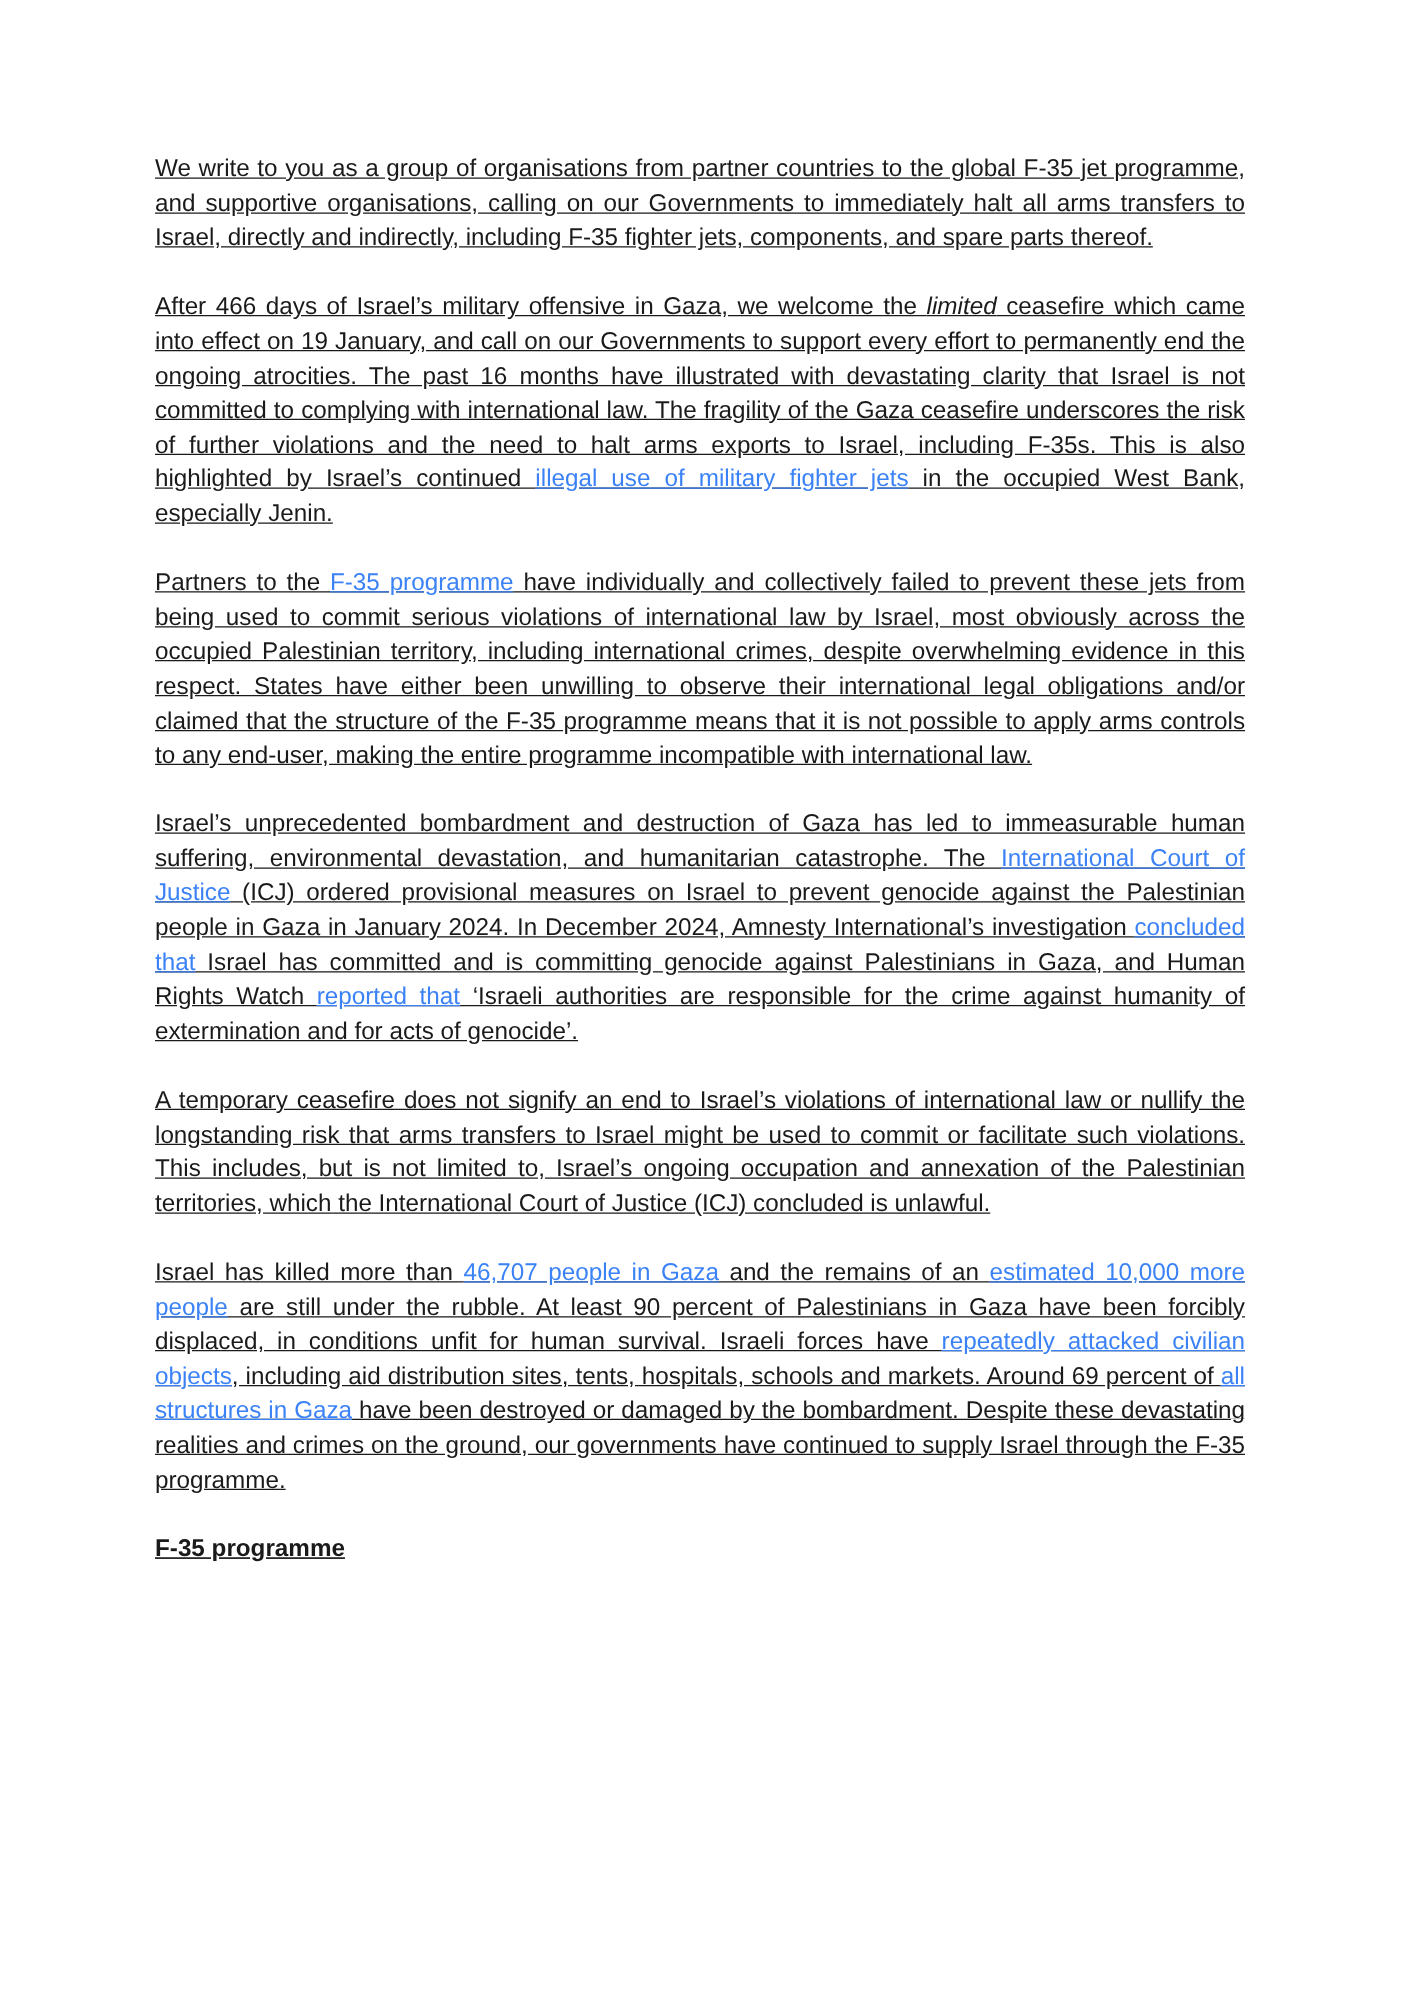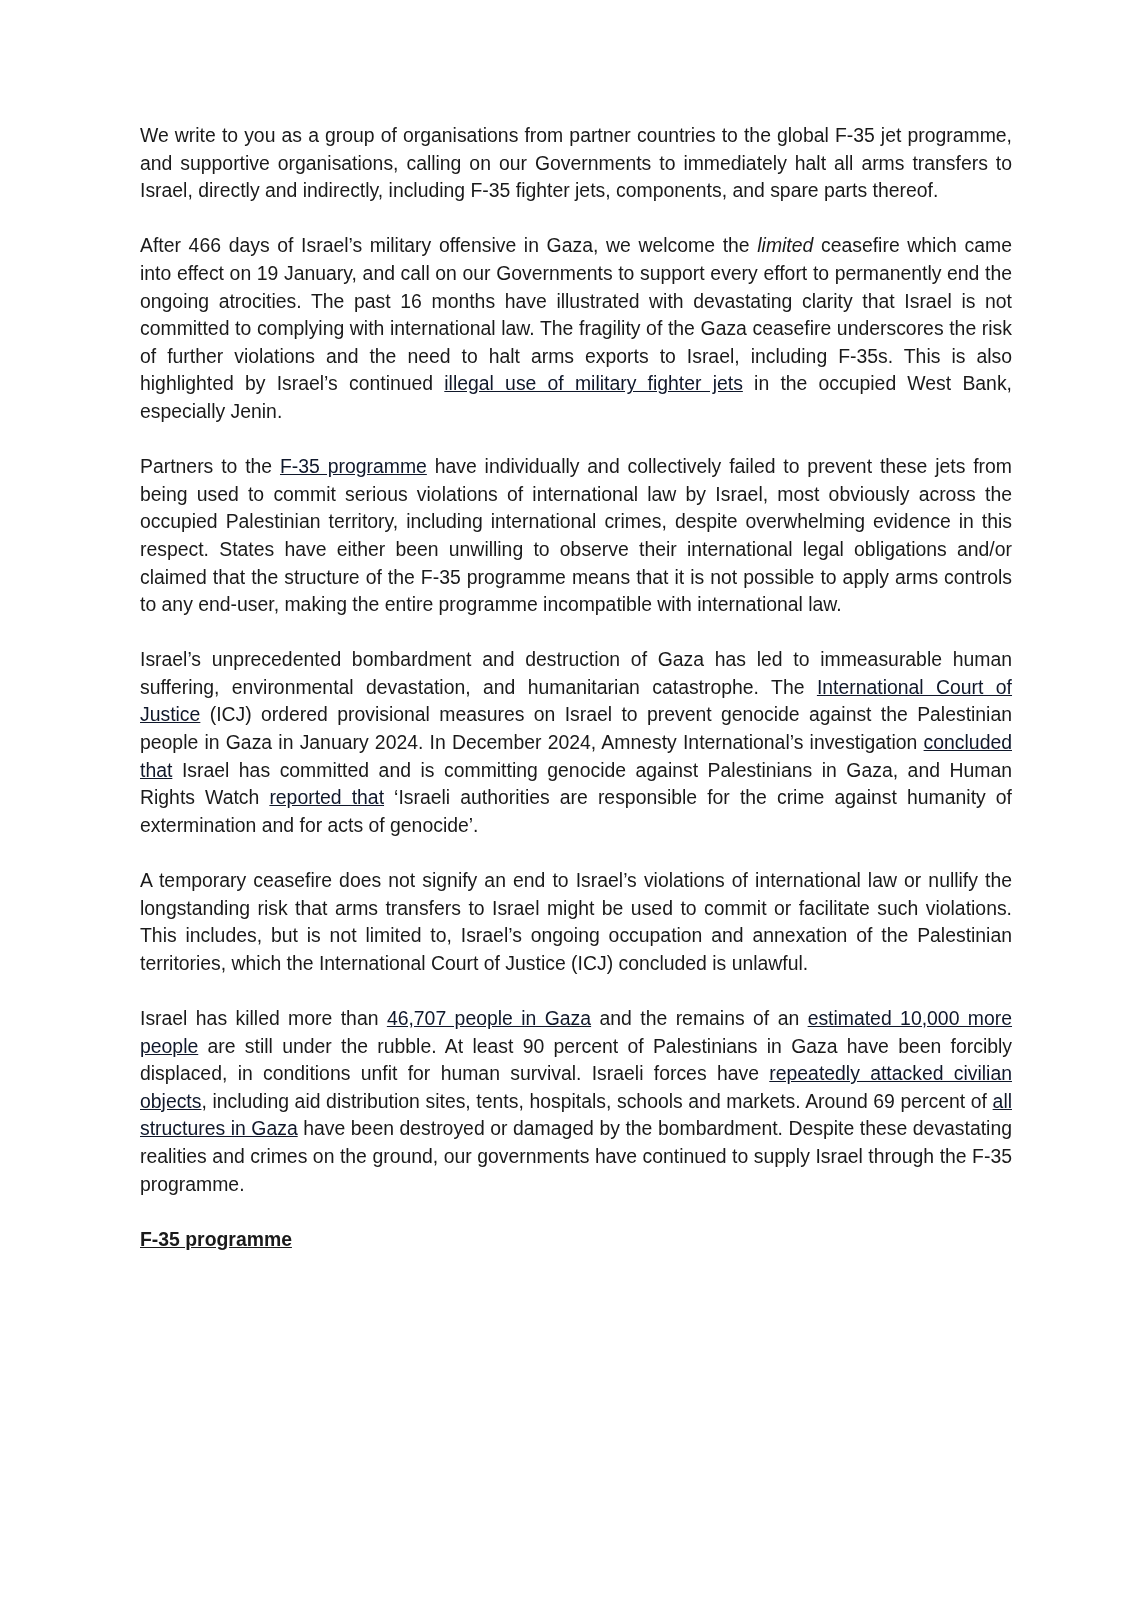--- a/index.html
+++ b/index.html
@@ -10,32 +10,33 @@
     body {
       width: 1121px;
       height: 1607px;
       position: relative;
       overflow: hidden;
       font-family: "Liberation Sans", sans-serif;
       color: #1a1a1a;
     }
     .page {
       position: absolute;
-      left: 140px;
+      left: 124px;
       top: 122px;
       width: 872px;
+      text-decoration: underline;
     }
     .para {
       margin: 0 0 27.6px 0;
       font-size: 19.4px;
       line-height: 27.6px;
       text-align: justify;
     }
     .para a {
-      color: #0f172a;
+      color: #3b82f6;
       text-decoration: underline;
     }
     .para em {
       font-style: italic;
     }
     .heading {
       margin: 0;
       font-size: 19.4px;
       line-height: 27.6px;
       font-weight: bold;

